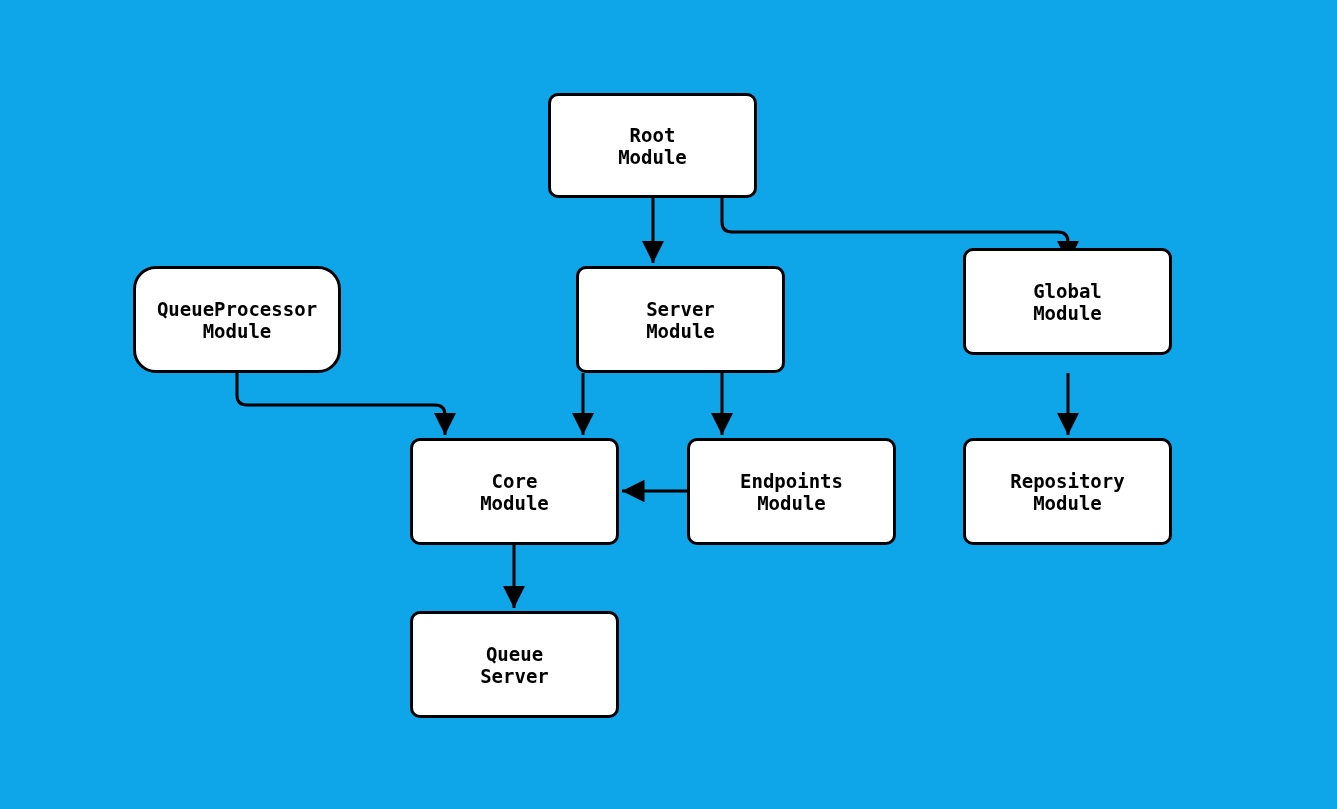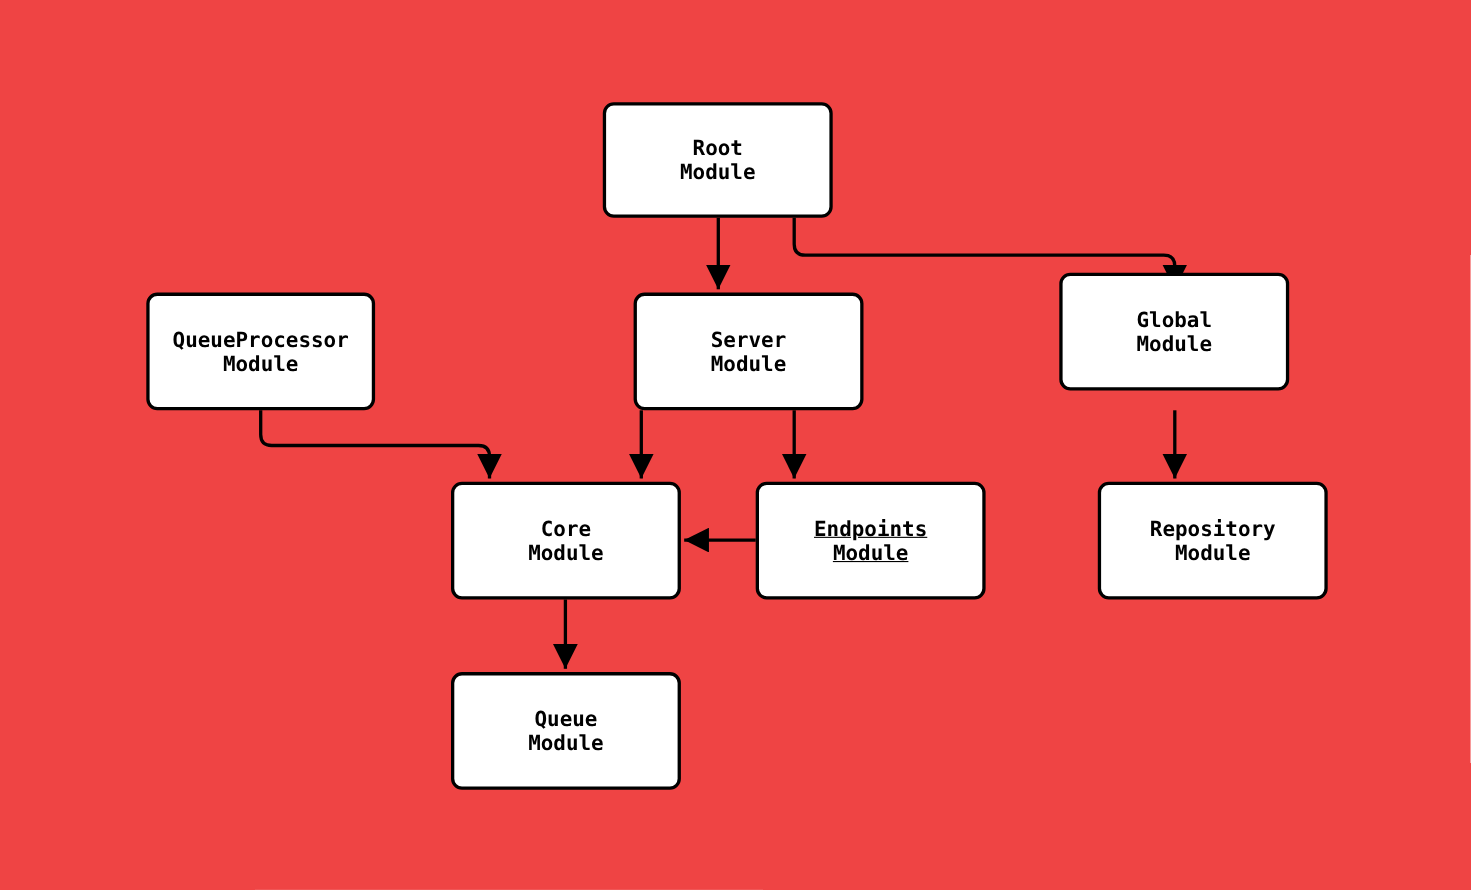--- a/index.html
+++ b/index.html
@@ -4,21 +4,21 @@
 <style>
   html, body {
     margin: 0;
     padding: 0;
     background: #ffffff;
   }
   .canvas {
     position: relative;
     width: 1337px;
     height: 809px;
-    background: #ef4444;
+    background: #0ea5e9;
     font-family: "DejaVu Sans Mono", "Liberation Mono", monospace;
     overflow: hidden;
   }
   .edges {
     position: absolute;
     left: 0;
     top: 0;
     width: 1337px;
     height: 809px;
   }
@@ -39,26 +39,26 @@
     text-align: center;
   }
   .node-label {
     font-size: 19px;
     line-height: 22px;
     font-weight: bold;
     color: #000000;
     white-space: pre-line;
   }
   .node-root          { left: 548px; top:  93px; width: 209px; height: 105px; }
-  .node-queueprocessor{ left: 133px; top: 266px; width: 208px; height: 107px; }
+  .node-queueprocessor{ left: 133px; top: 266px; width: 208px; height: 107px; border-radius: 23px; }
   .node-server        { left: 576px; top: 266px; width: 209px; height: 107px; }
   .node-global        { left: 963px; top: 248px; width: 209px; height: 107px; }
   .node-core          { left: 410px; top: 438px; width: 209px; height: 107px; }
-  .node-endpoints     { left: 687px; top: 438px; width: 209px; height: 107px; text-decoration: underline; }
-  .node-repository    { left: 963px; top: 438px; width: 209px; height: 107px; margin-left: 35px; }
+  .node-endpoints     { left: 687px; top: 438px; width: 209px; height: 107px; }
+  .node-repository    { left: 963px; top: 438px; width: 209px; height: 107px; }
   .node-queue         { left: 410px; top: 611px; width: 209px; height: 107px; }
 </style>
 </head>
 <body>
 
 <div class="canvas">
 
   <svg class="edges" viewBox="0 0 1337 809" xmlns="http://www.w3.org/2000/svg">
     <defs>
       <marker id="arrow" viewBox="0 0 10 10" refX="10" refY="5" markerWidth="7.5" markerHeight="7.5" orient="auto-start-reverse" markerUnits="strokeWidth">
@@ -113,16 +113,16 @@
 Module</span>
   </div>
 
   <div class="node node-repository">
     <span class="node-label">Repository
 Module</span>
   </div>
 
   <div class="node node-queue">
     <span class="node-label">Queue
-Module</span>
+Server</span>
   </div>
 
 </div>
 
 </body></html>

